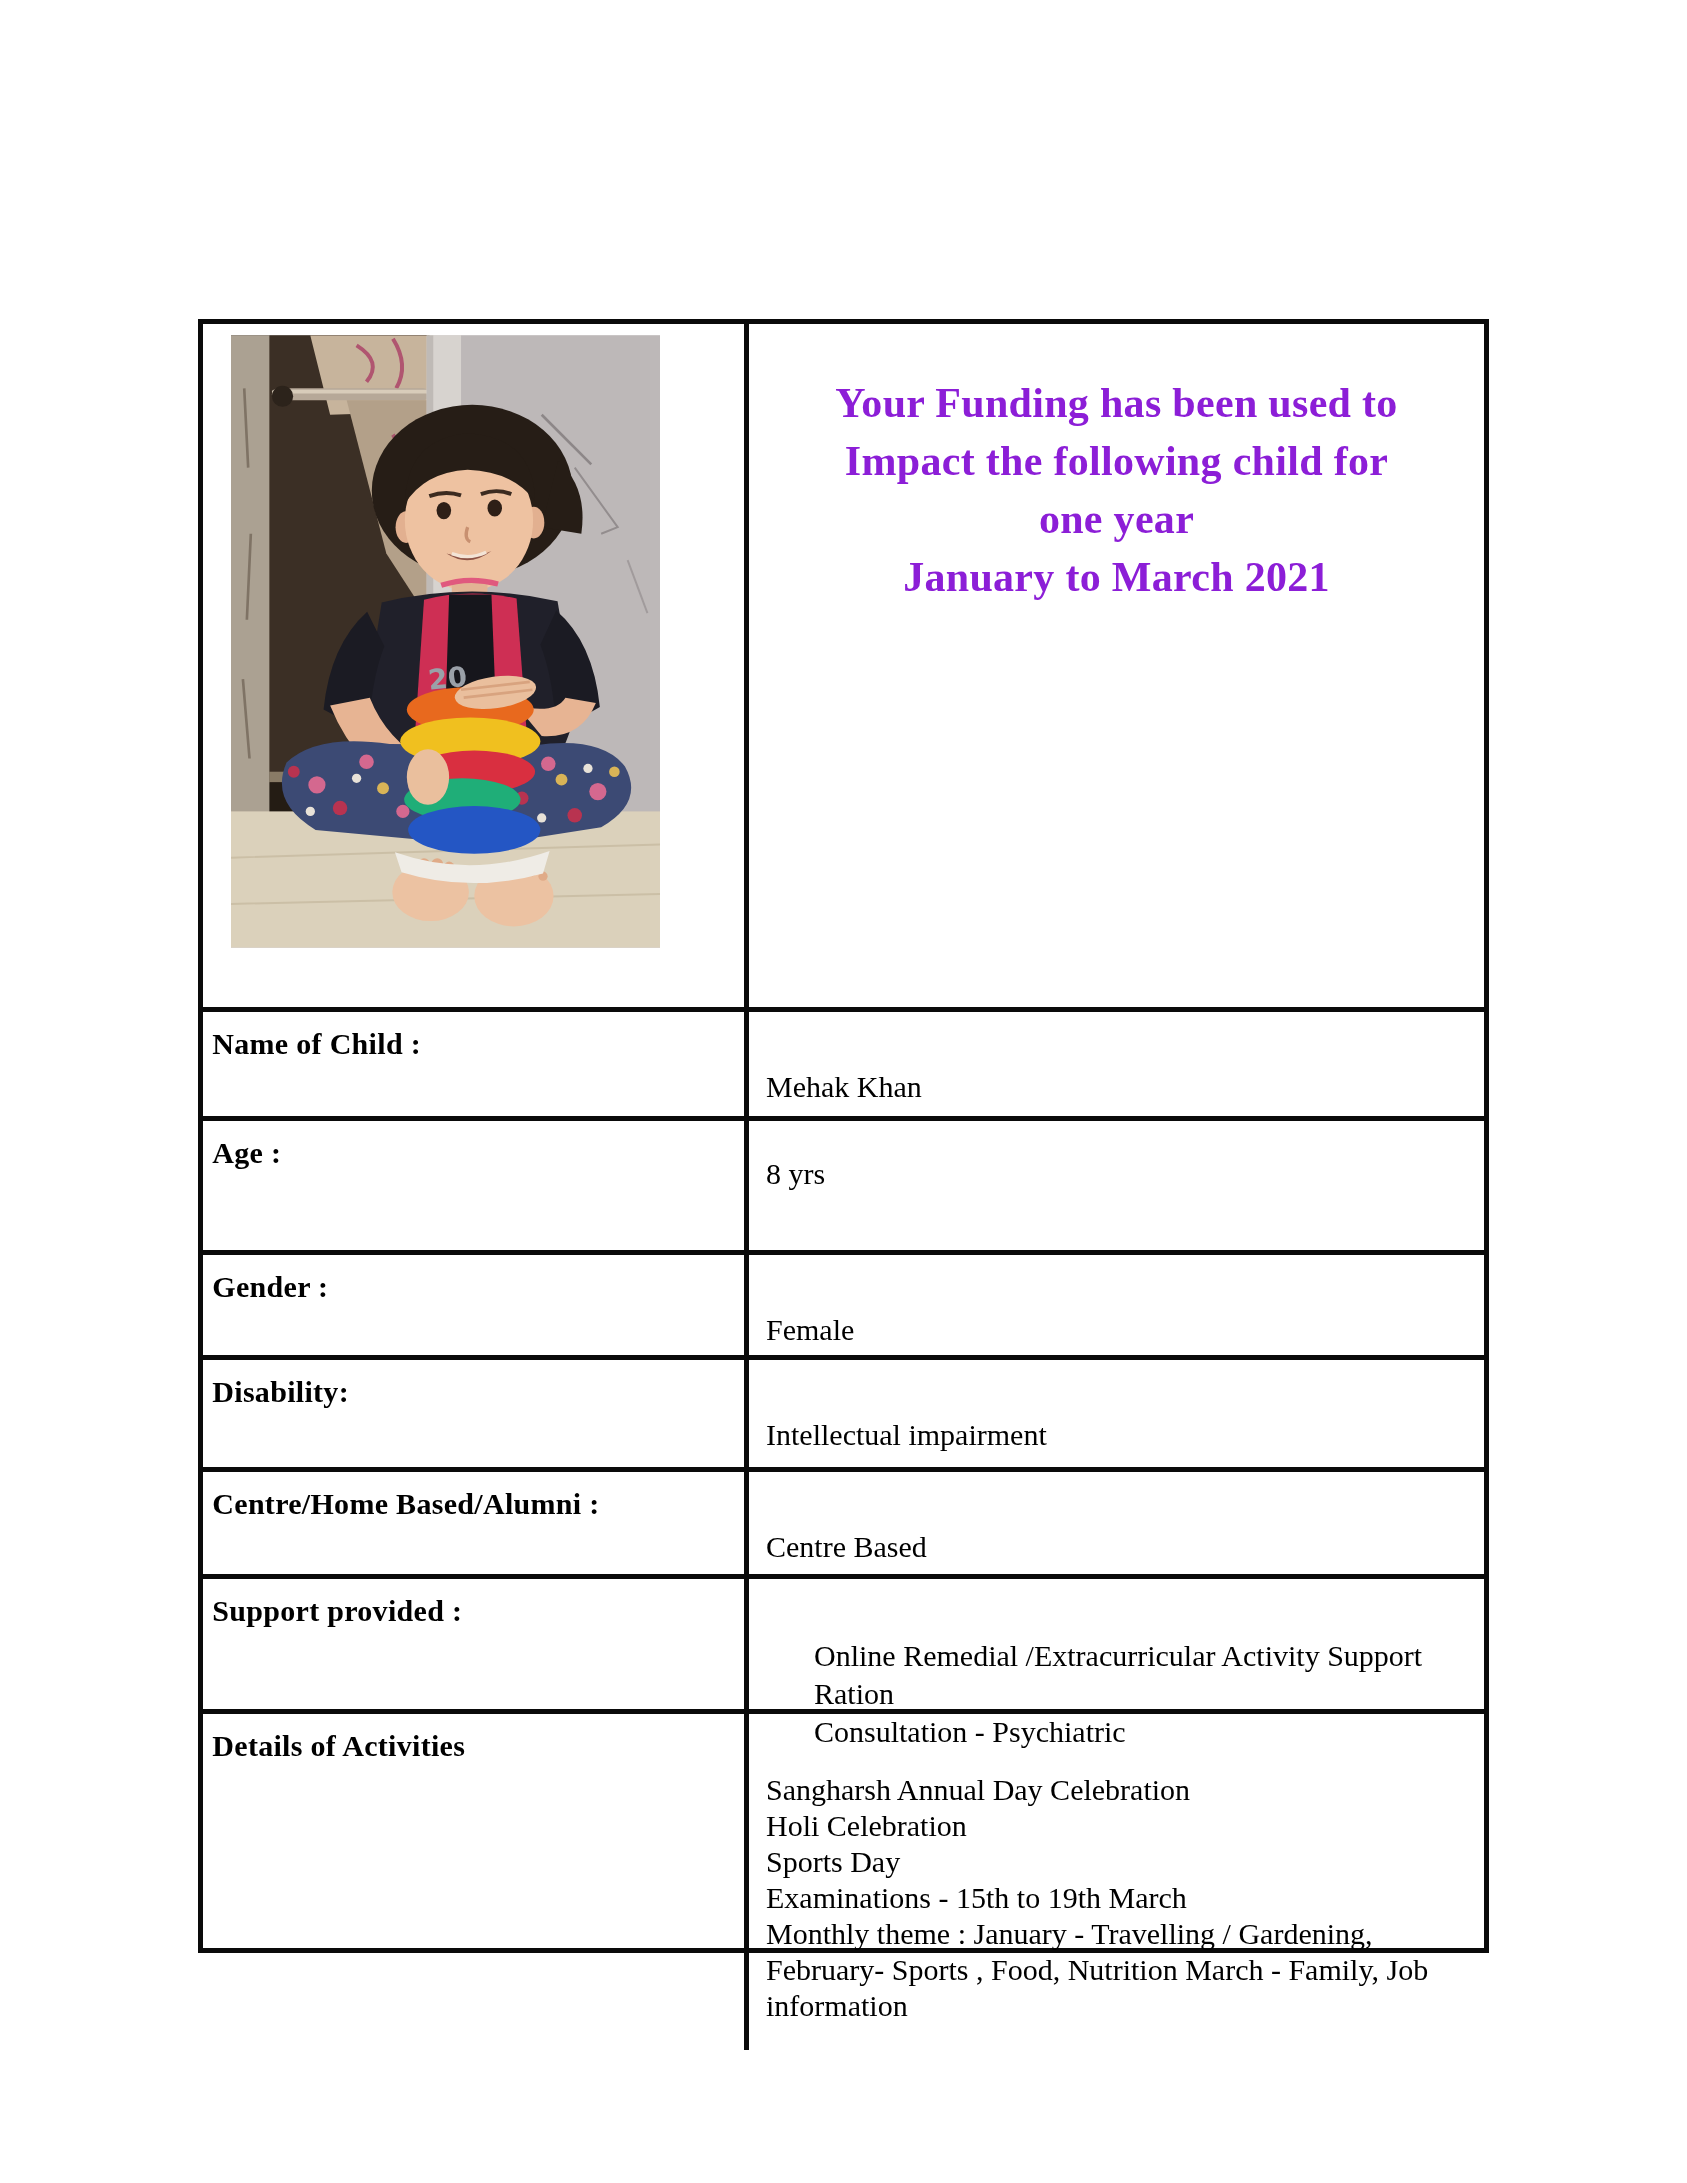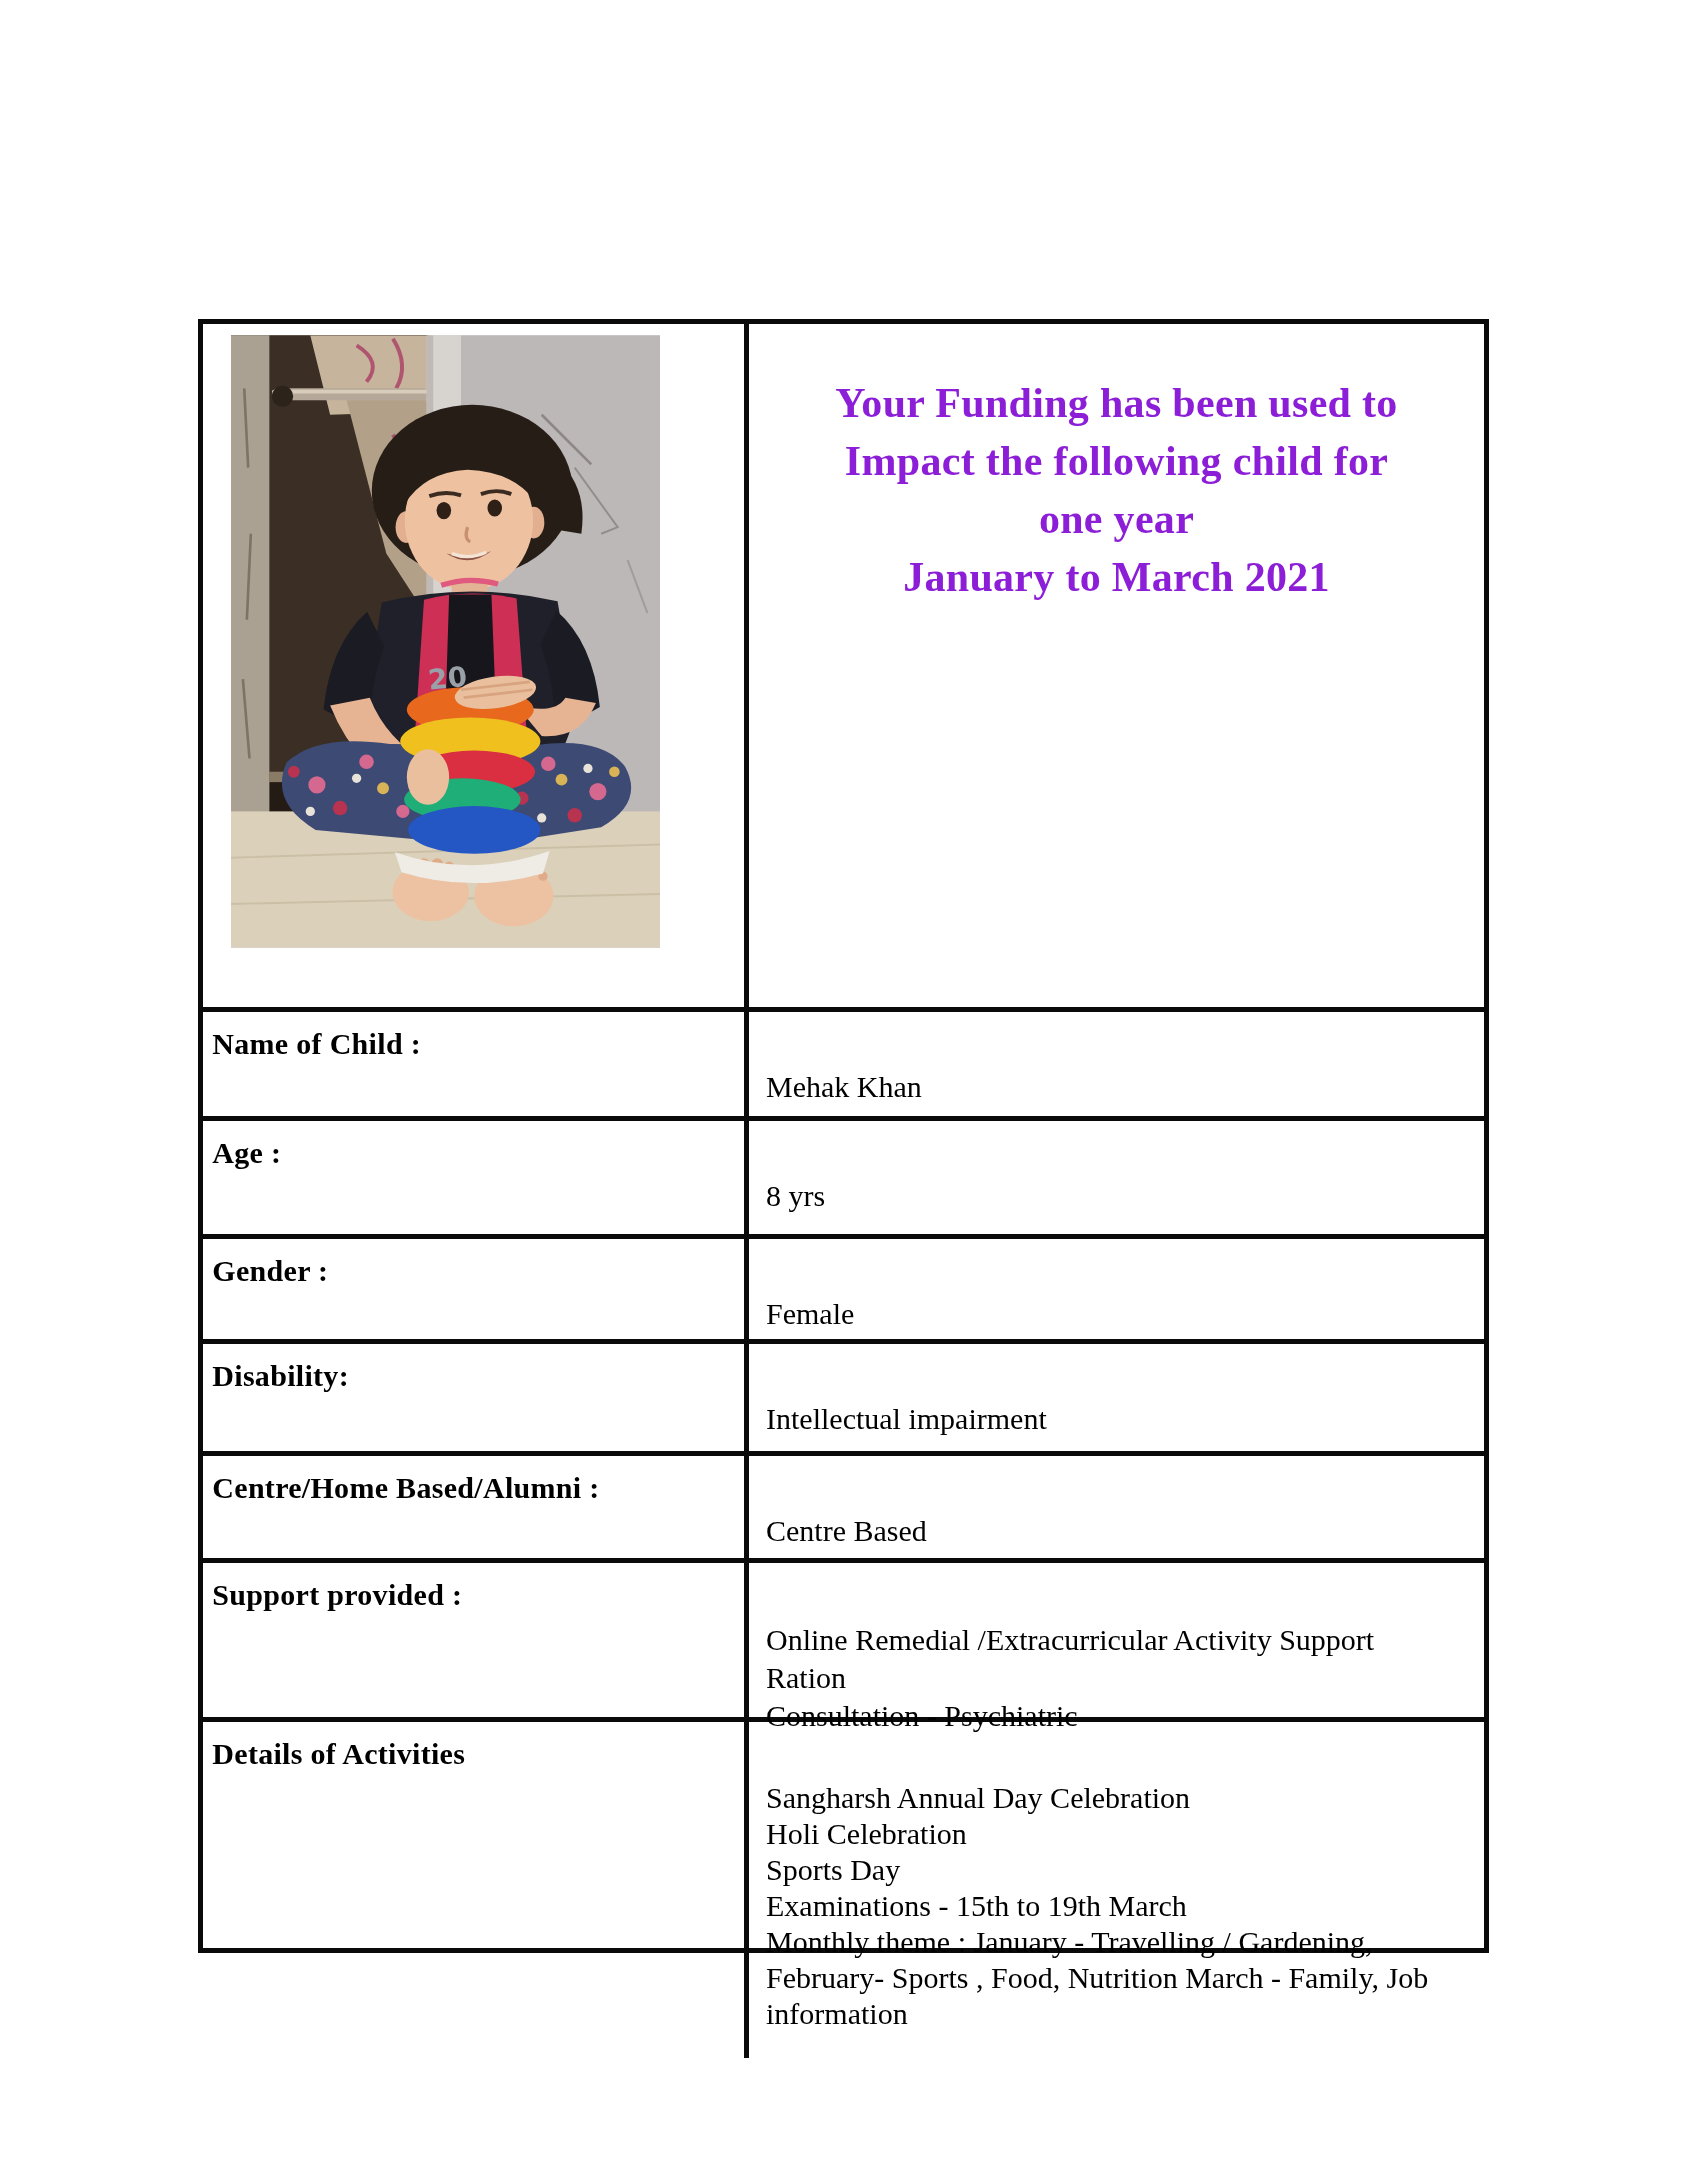--- a/index.html
+++ b/index.html
@@ -14,25 +14,25 @@
     position: absolute;
     left: 198px; top: 319px;
     width: 1291px; height: 1634px;
     border: 5.3px solid #0a0a0a;
     background: #ffffff;
   }
   .row { display: flex; width: 100%; }
   .row + .row { border-top: 5.3px solid #0a0a0a; }
   .r1 { height: 683px; }
   .r2 { height: 109px; }
-  .r3 { height: 118px; }
+  .r3 { height: 134px; align-items: center; }
   .r4 { height: 105px; }
   .r5 { height: 112px; justify-content: flex-end; }
   .r6 { height: 107px; justify-content: center; }
-  .r7 { height: 159px; }
+  .r7 { height: 135px; gap: 48px; }
   .r8 { height: 341px; }
   .cell { height: 100%; overflow: hidden; }
   .label-cell {
     width: 546px; flex: 0 0 546px;
     border-right: 5.3px solid #0a0a0a;
     padding: 14.6px 12px 0 9.3px;
     font-weight: bold;
     font-size: 30px;
     letter-spacing: 0.3px;
   }

